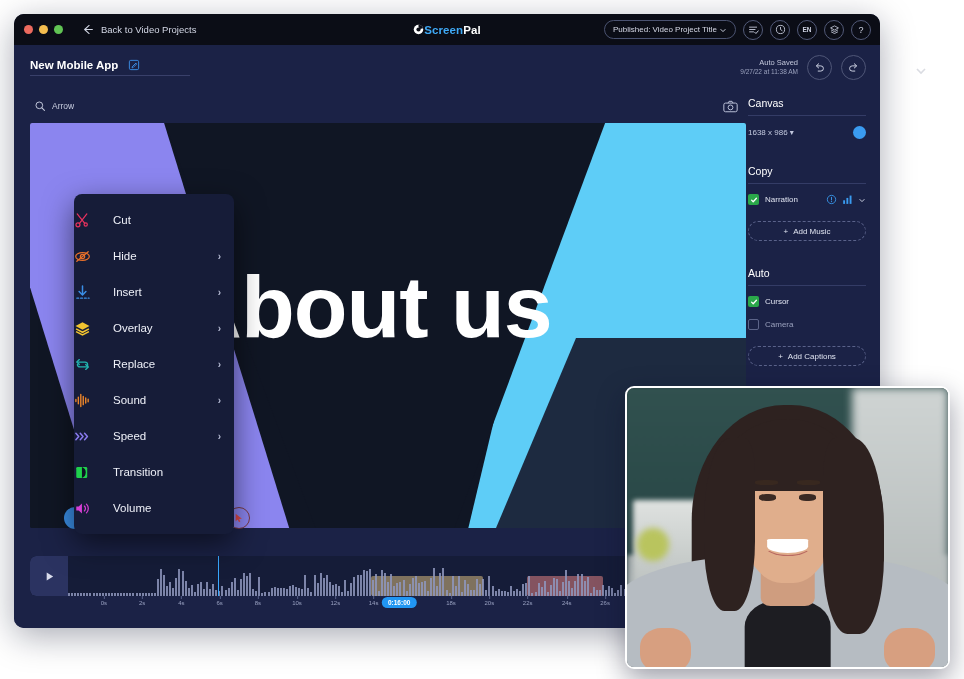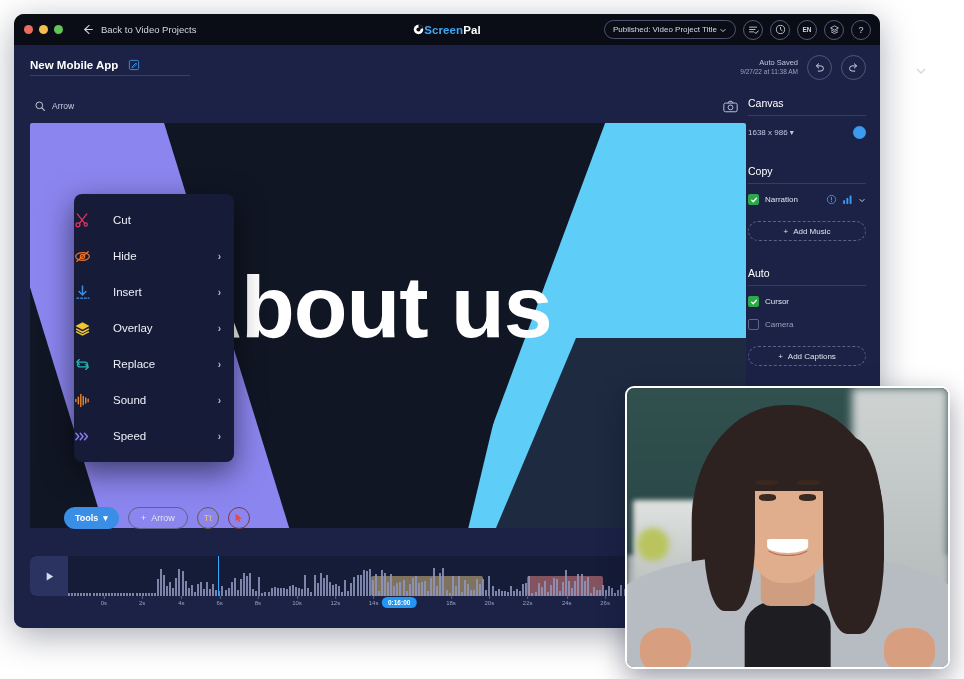--- a/index.html
+++ b/index.html
@@ -594,20 +594,39 @@
               <svg viewBox="0 0 18 18" width="17" height="17">
                 <g fill="none" stroke="#8b7bf0" stroke-width="1.6" stroke-linecap="round" stroke-linejoin="round">
                   <path d="M2 5.6 5 9 2 12.4"></path>
                   <path d="M6.6 5.6 9.6 9 6.6 12.4"></path>
                   <path d="M11.2 5.6 14.2 9 11.2 12.4"></path>
                 </g>
               </svg>
             </span>
             <span class="ctx-label">Speed</span>
             <span class="ctx-caret">›</span>
+          </div>
+          <div class="ctx-item">
+            <span class="ctx-ico">
+              <svg viewBox="0 0 18 18" width="17" height="17">
+                <rect x="2.4" y="3.2" width="11.6" height="11.6" rx="1.4" fill="#1fd14c"></rect>
+                <path d="M8.4 3.2 A6.2 6.2 0 0 1 8.4 14.8 Z" fill="#0d1124"></path>
+              </svg>
+            </span>
+            <span class="ctx-label">Transition</span>
+          </div>
+          <div class="ctx-item">
+            <span class="ctx-ico">
+              <svg viewBox="0 0 18 18" width="17" height="17">
+                <path d="M2.4 6.8h2.6L8.4 3.6v10.8L5 11.2H2.4z" fill="#d63fd6"></path>
+                <path d="M11 6.4a3.6 3.6 0 0 1 0 5.2" fill="none" stroke="#d63fd6" stroke-width="1.3" stroke-linecap="round"></path>
+                <path d="M13.2 4.4a6.4 6.4 0 0 1 0 9.2" fill="none" stroke="#d63fd6" stroke-width="1.3" stroke-linecap="round"></path>
+              </svg>
+            </span>
+            <span class="ctx-label">Volume</span>
           </div>
         </div>
 
       <div class="sidebar">
         <div class="sb-title">Canvas</div>
         <div class="sb-rule"></div>
         <div class="sb-row">
           <span class="sb-size"><span>1638 x 986</span> <span>▾</span></span>
           <span class="blue-dot"></span>
         </div>

